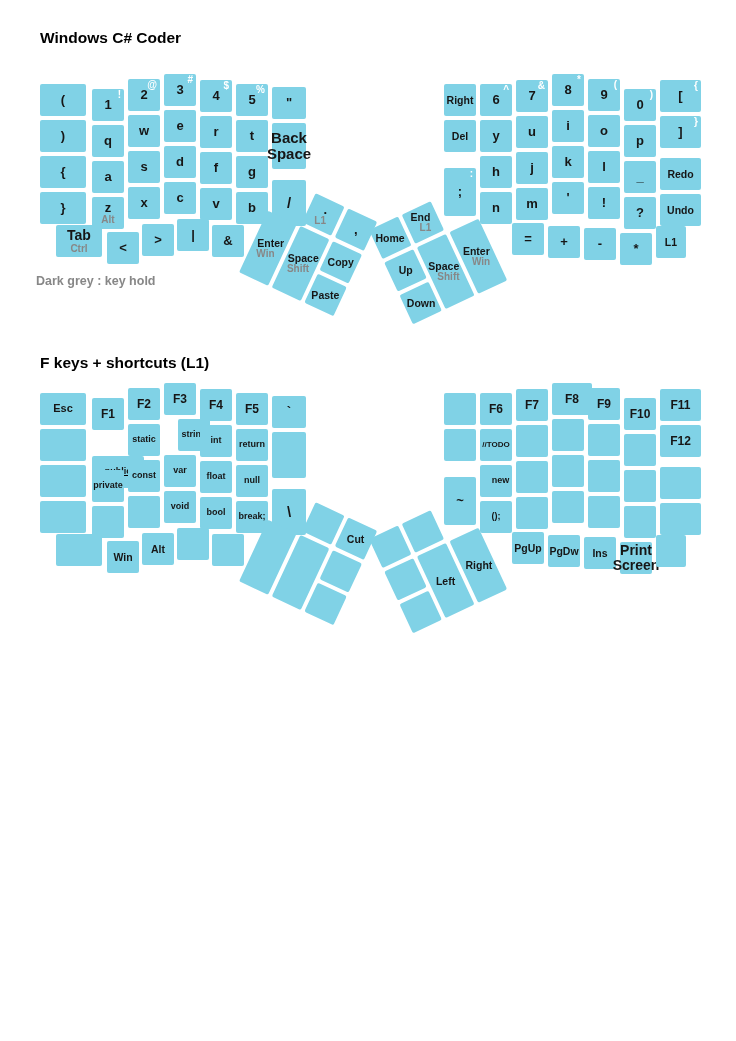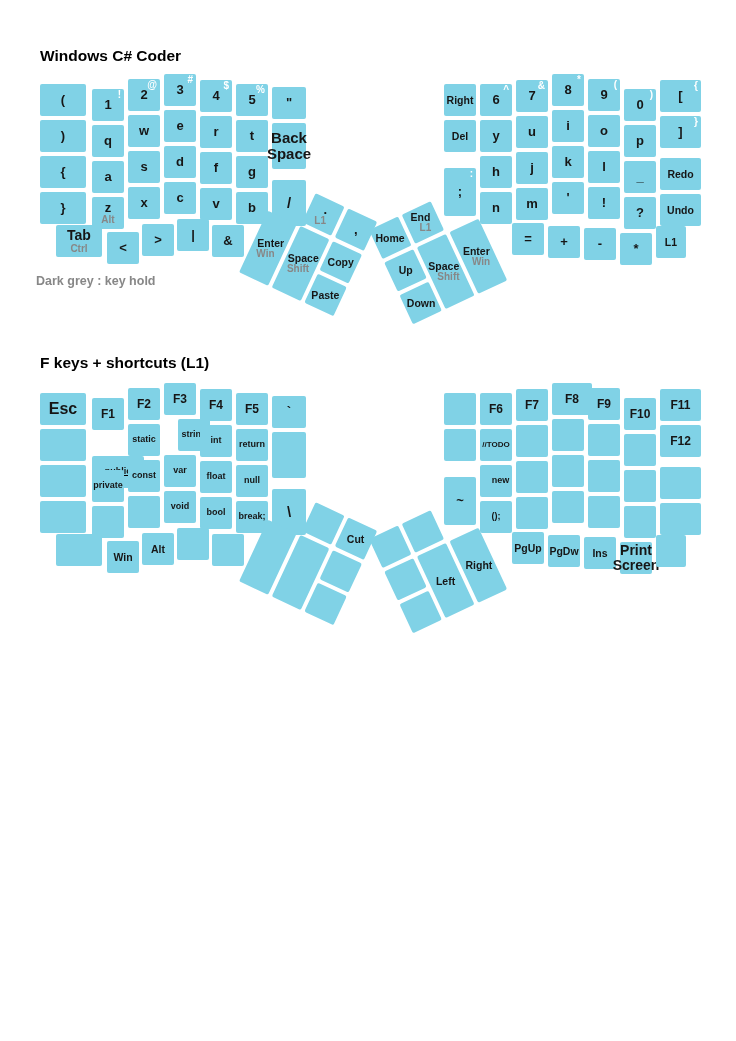--- a/index.html
+++ b/index.html
@@ -13,21 +13,21 @@
   .klab{display:flex;flex-direction:column;align-items:center;justify-content:center;
         text-align:center;line-height:1.04;}
   .kmain{font-weight:bold;color:#161616;font-size:13px;white-space:pre-line;}
   .ksub{font-weight:bold;color:#878787;font-size:10px;white-space:nowrap;margin-top:1px;}
   .ksup{position:absolute;top:0;right:3px;font-weight:bold;color:#ffffff;font-size:10px;}
 </style>
 </head>
 <body>
 
 <div id="board">
-  <div class="title" style="left:40px;top:47px">Windows C# Coder</div>
+  <div class="title" style="left:40px;top:29px">Windows C# Coder</div>
   <div class="note" style="left:36px;top:274px">Dark grey : key hold</div>
   <div class="title" style="left:40px;top:354px">F keys + shortcuts (L1)</div>
 <div class="key" style="left: 40px; top: 84px; width: 46px; height: 32px;">
       <div class="klab">
         <span class="kmain">(</span>
       </div>
     </div>
     <div class="key" style="left: 40px; top: 120px; width: 46px; height: 32px;">
       <div class="klab">
         <span class="kmain">)</span>
@@ -424,21 +424,21 @@
         </div>
       </div>
       <div class="key" style="left: 0px; top: 72px; width: 32px; height: 32px;">
         <div class="klab">
           <span class="kmain" style="font-size: 10.5px; transform: rotate(25deg);">Down</span>
         </div>
       </div>
     </div>
     <div class="key" style="left: 40px; top: 393px; width: 46px; height: 32px;">
       <div class="klab">
-        <span class="kmain" style="font-size: 16px;">Esc</span>
+        <span class="kmain" style="font-size: 11px;">Esc</span>
       </div>
     </div>
     <div class="key" style="left: 40px; top: 429px; width: 46px; height: 32px;"></div>
     <div class="key" style="left: 40px; top: 465px; width: 46px; height: 32px;"></div>
     <div class="key" style="left: 40px; top: 501px; width: 46px; height: 32px;"></div>
     <div class="key" style="left: 92px; top: 398px; width: 32px; height: 32px;">
       <div class="klab">
         <span class="kmain" style="font-size: 12px;">F1</span>
       </div>
     </div>

